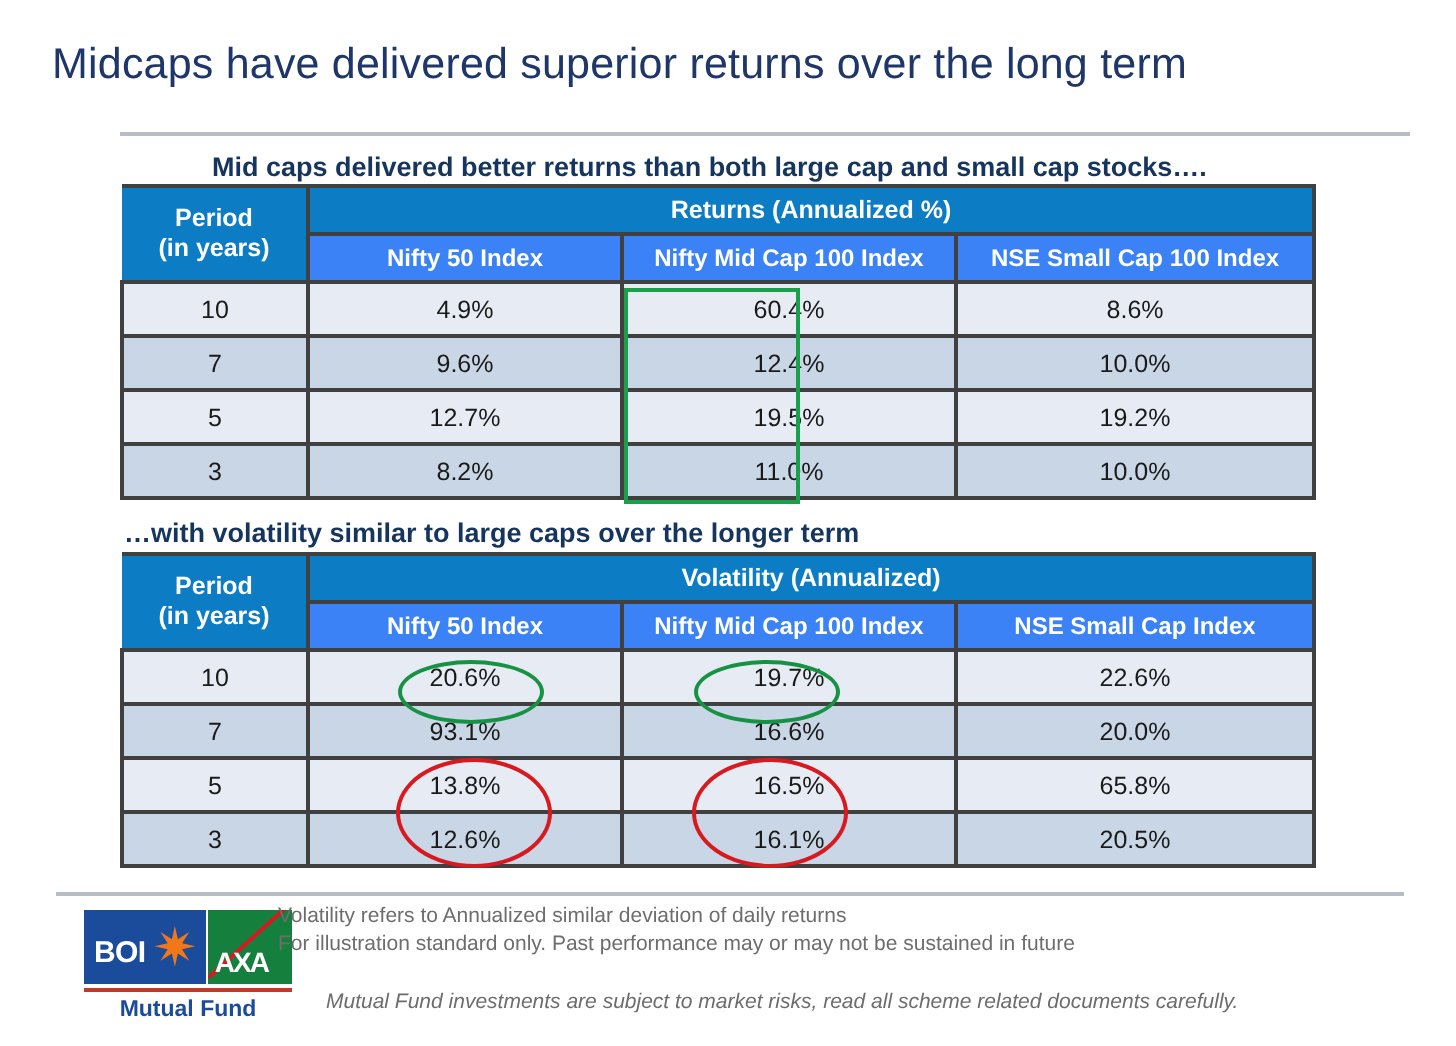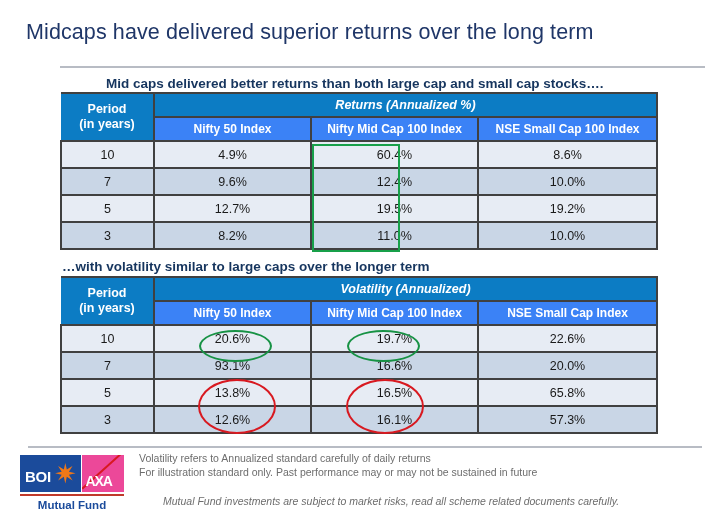--- a/index.html
+++ b/index.html
@@ -81,21 +81,20 @@
     line-height: 15px;
     height: 44px;
     border-left: none;
   }
   th.group-head {
     background: #0C7CC4;
     color: #ffffff;
     font-size: 12.5px;
     font-weight: bold;
     height: 22px;
-    font-style: italic;
   }
   th.col-head {
     background: #3b82f6;
     color: #ffffff;
     font-size: 12px;
     font-weight: bold;
     height: 22px;
   }
 
   td.cell {
@@ -128,21 +127,21 @@
     position: absolute;
     left: 28px;
     top: 446px;
     width: 674px;
     height: 2px;
     background: #b8bcc4;
   }
 
   .logo-wrap {
     position: absolute;
-    left: 20px;
+    left: 42px;
     top: 455px;
     width: 96px;
   }
   .logo-boxes {
     display: flex;
     width: 104px;
     height: 37px;
   }
   .logo-left {
     position: relative;
@@ -169,21 +168,21 @@
     height: 26px;
     color: #F07818;
     font-size: 27px;
     line-height: 26px;
     text-align: center;
   }
   .logo-right {
     position: relative;
     width: 42px;
     height: 37px;
-    background: #ec4899;
+    background: #15803d;
     margin-left: 1px;
     overflow: hidden;
   }
   .logo-axa {
     position: absolute;
     left: 3px;
     bottom: 4px;
     color: #ffffff;
     font-size: 14px;
     font-weight: bold;
@@ -334,21 +333,21 @@
     <tr class="row-odd">
       <td class="cell">5</td>
       <td class="cell">13.8%</td>
       <td class="cell">16.5%</td>
       <td class="cell">65.8%</td>
     </tr>
     <tr class="row-even">
       <td class="cell">3</td>
       <td class="cell">12.6%</td>
       <td class="cell">16.1%</td>
-      <td class="cell">57.3%</td>
+      <td class="cell">20.5%</td>
     </tr>
   </tbody>
 </table>
 
 <div class="hl-ellipse hl-green" style="left:199px; top:330px; width:73px; height:32px;"></div>
 <div class="hl-ellipse hl-green" style="left:347px; top:330px; width:73px; height:32px;"></div>
 
 <div class="hl-ellipse hl-red" style="left:198px; top:379px; width:78px; height:55px;"></div>
 <div class="hl-ellipse hl-red" style="left:346px; top:379px; width:78px; height:55px;"></div>
 
@@ -363,17 +362,17 @@
     <div class="logo-right">
       <span class="logo-slash"></span>
       <span class="logo-axa">AXA</span>
     </div>
   </div>
   <div class="logo-underline"></div>
   <div class="logo-mf">Mutual Fund</div>
 </div>
 
 <div class="source-block">
-  <div class="source-line">Volatility refers to Annualized standard carefully of daily returns</div>
+  <div class="source-line">Volatility refers to Annualized similar deviation of daily returns</div>
   <div class="source-line">For illustration standard only. Past performance may or may not be sustained in future</div>
 </div>
 
 <div class="disclaimer">Mutual Fund investments are subject to market risks, read all scheme related documents carefully.</div>
 
 </body></html>

